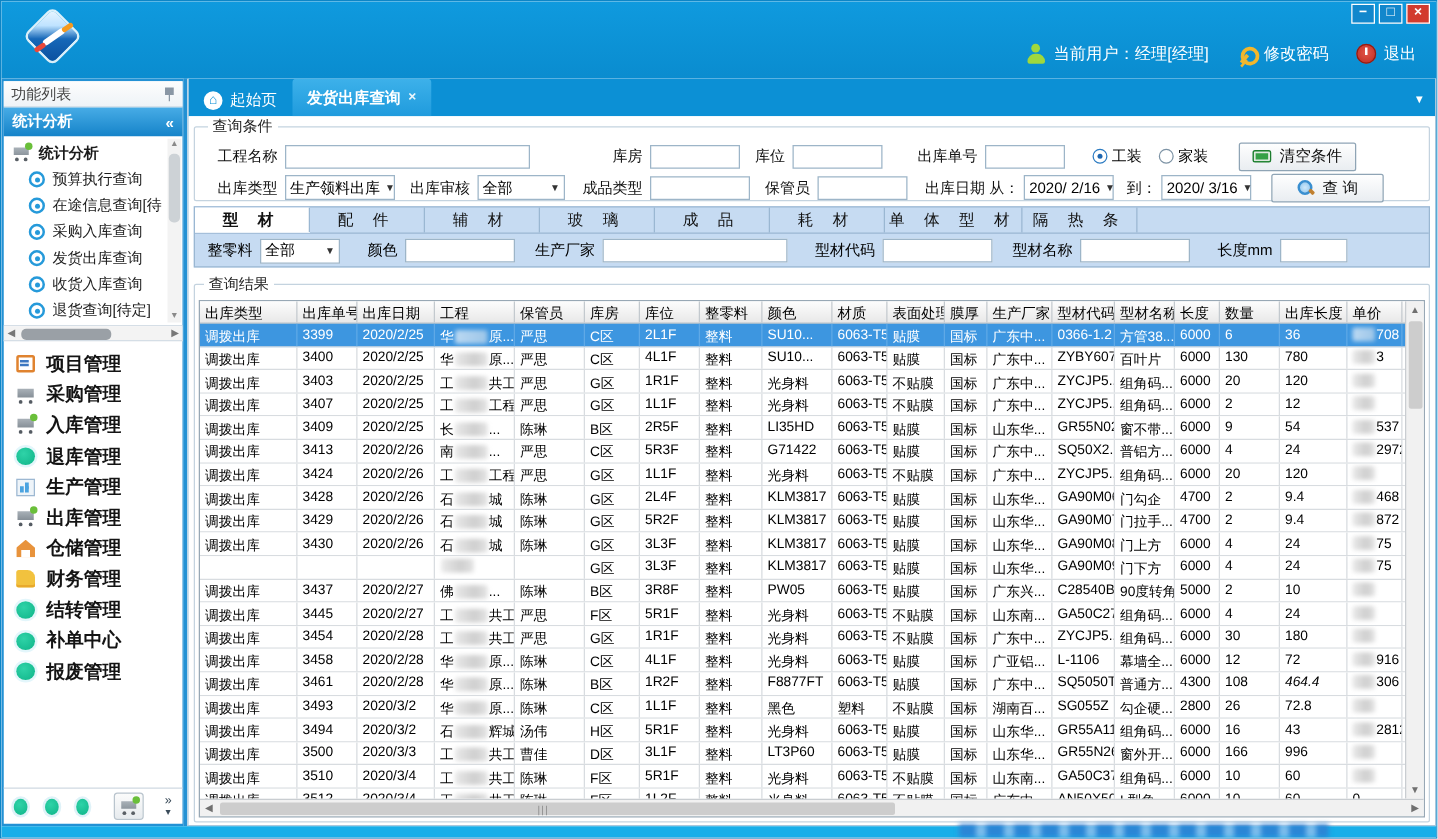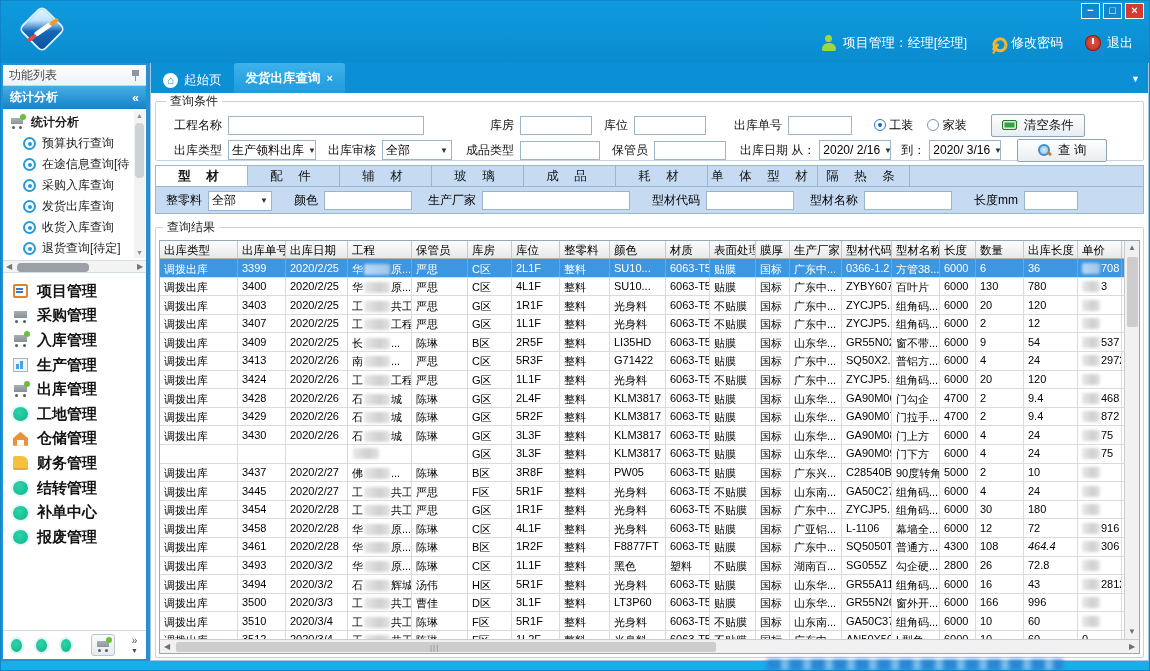--- a/index.html
+++ b/index.html
@@ -144,21 +144,21 @@
         <div class="accent2"></div>
     </div>
     <div class="win-controls">
       <div class="win-btn">−</div>
       <div class="win-btn">□</div>
       <div class="win-btn close">×</div>
     </div>
     <div class="userbar">
       <div class="grp">
         <span class="icon-user"></span>
-        <span>项目管理：经理[经理]</span>
+        <span>当前用户：经理[经理]</span>
       </div>
       <div class="grp">
         <span class="icon-key"></span>
         <span>修改密码</span>
       </div>
       <div class="grp">
         <span class="icon-power"></span>
         <span>退出</span>
       </div>
     </div>
@@ -223,30 +223,30 @@
         </div>
         <div class="menu-item">
           <span class="mi mi-cart"></span>
           <span>采购管理</span>
         </div>
         <div class="menu-item">
           <span class="mi mi-cart g"></span>
           <span>入库管理</span>
         </div>
         <div class="menu-item">
+          <span class="mi mi-circle"></span>
+          <span>退库管理</span>
+        </div>
+        <div class="menu-item">
           <span class="mi mi-chart"></span>
           <span>生产管理</span>
         </div>
         <div class="menu-item">
           <span class="mi mi-cart g"></span>
           <span>出库管理</span>
-        </div>
-        <div class="menu-item">
-          <span class="mi mi-circle"></span>
-          <span>工地管理</span>
         </div>
         <div class="menu-item">
           <span class="mi mi-house"></span>
           <span>仓储管理</span>
         </div>
         <div class="menu-item">
           <span class="mi mi-gold"></span>
           <span>财务管理</span>
         </div>
         <div class="menu-item">

